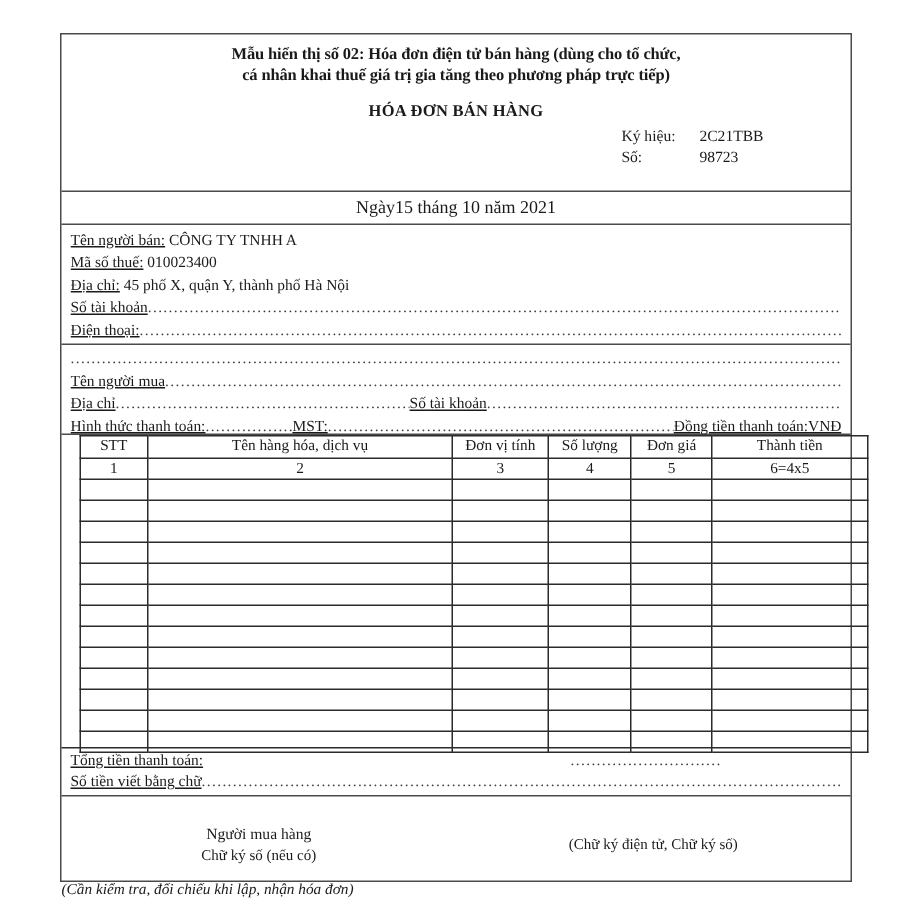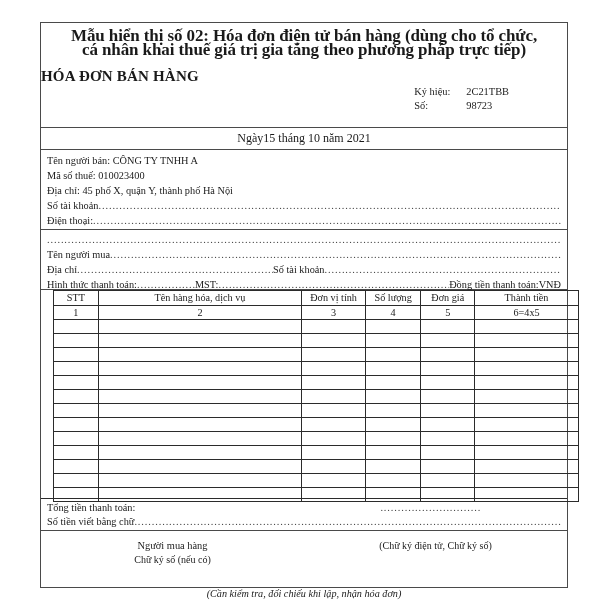--- a/index.html
+++ b/index.html
@@ -41,29 +41,29 @@
     left: 0;
     top: 0;
     width: 100%;
     height: 105px;
     border-bottom: 1.2px solid #4a4a4a;
     box-sizing: border-box;
   }
   .form-title {
     text-align: center;
     font-weight: bold;
-    font-size: 17px;
+    font-size: 11px;
     line-height: 14px;
     padding: 6px 16px 0 16px;
     letter-spacing: -0.1px;
   }
   .doc-title {
-    text-align: left;
+    text-align: center;
     font-weight: bold;
-    font-size: 15px;
+    font-size: 11px;
     margin-top: 11px;
     letter-spacing: 0.2px;
   }
   .serial-block {
     position: absolute;
     right: 58px;
     top: 62px;
     font-size: 10.4px;
     line-height: 13.5px;
     white-space: nowrap;
@@ -106,21 +106,21 @@
     padding: 3px 6px 0 6px;
   }
   .info-line {
     font-size: 10.3px;
     line-height: 15px;
     white-space: nowrap;
     overflow: hidden;
     display: flex;
     align-items: baseline;
   }
-  .lbl { flex: none; }
+  .lbl { flex: none; text-decoration: underline; }
   .val { flex: none; }
   .dots {
     flex: 1 1 auto;
     overflow: hidden;
     white-space: nowrap;
     letter-spacing: 0.9px;
     font-size: 10.3px;
     color: #3a3a3a;
     min-width: 0;
   }
@@ -216,20 +216,21 @@
   }
 
   
   .sign-zone {
     position: absolute;
     left: 0;
     top: 508px;
     width: 100%;
     height: 58px;
     display: flex;
+    align-items: center;
   }
   .sign-col {
     flex: 1 1 50%;
     text-align: center;
     padding-top: 8px;
   }
   .sign-title {
     font-size: 10.4px;
     line-height: 14px;
   }
@@ -244,21 +245,20 @@
     left: 0;
     top: 566px;
     width: 100%;
     height: 0;
   }
   .note-text {
     position: absolute;
     left: 0;
     top: -1px;
     width: 100%;
-    text-align: center;
     font-size: 10.2px;
     font-style: italic;
   }
 </style>
 </head>
 <body>
 
 <div class="page">
   <div class="doc-frame">
 

